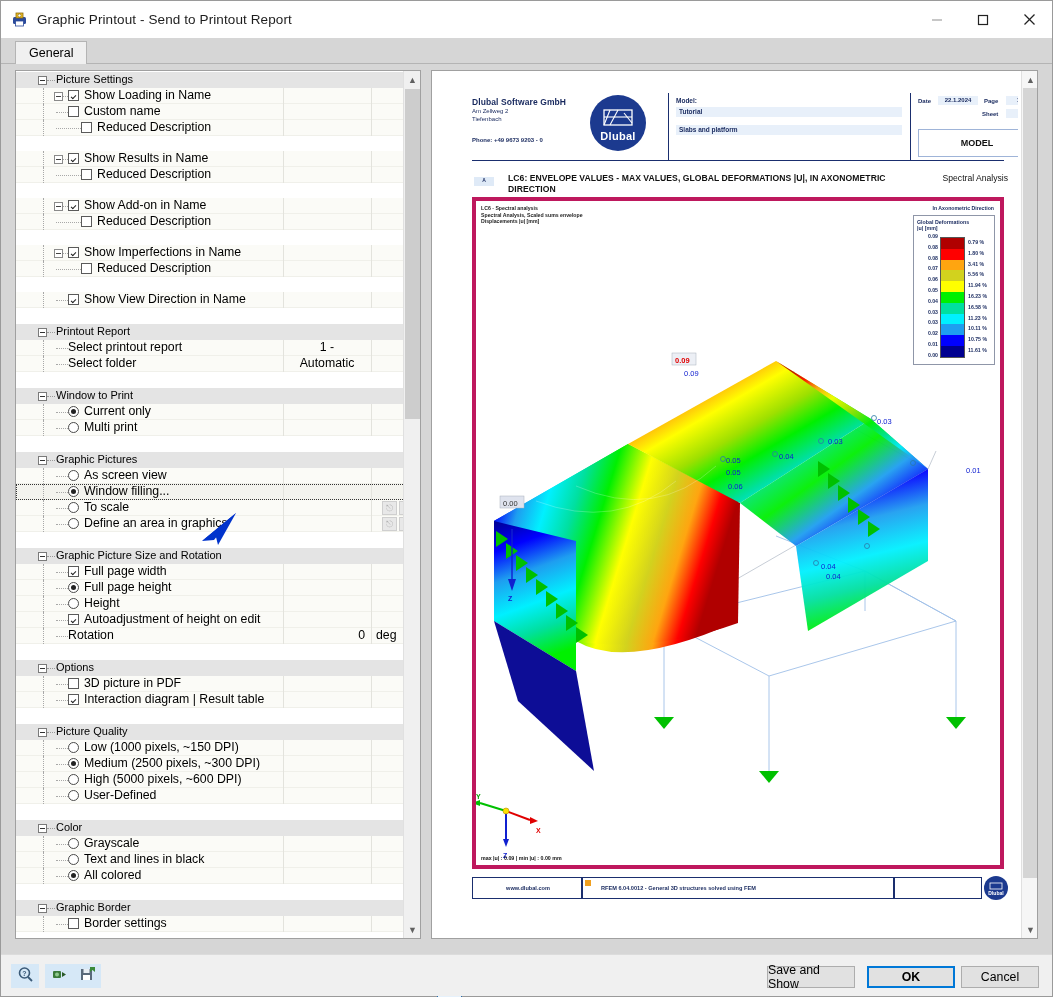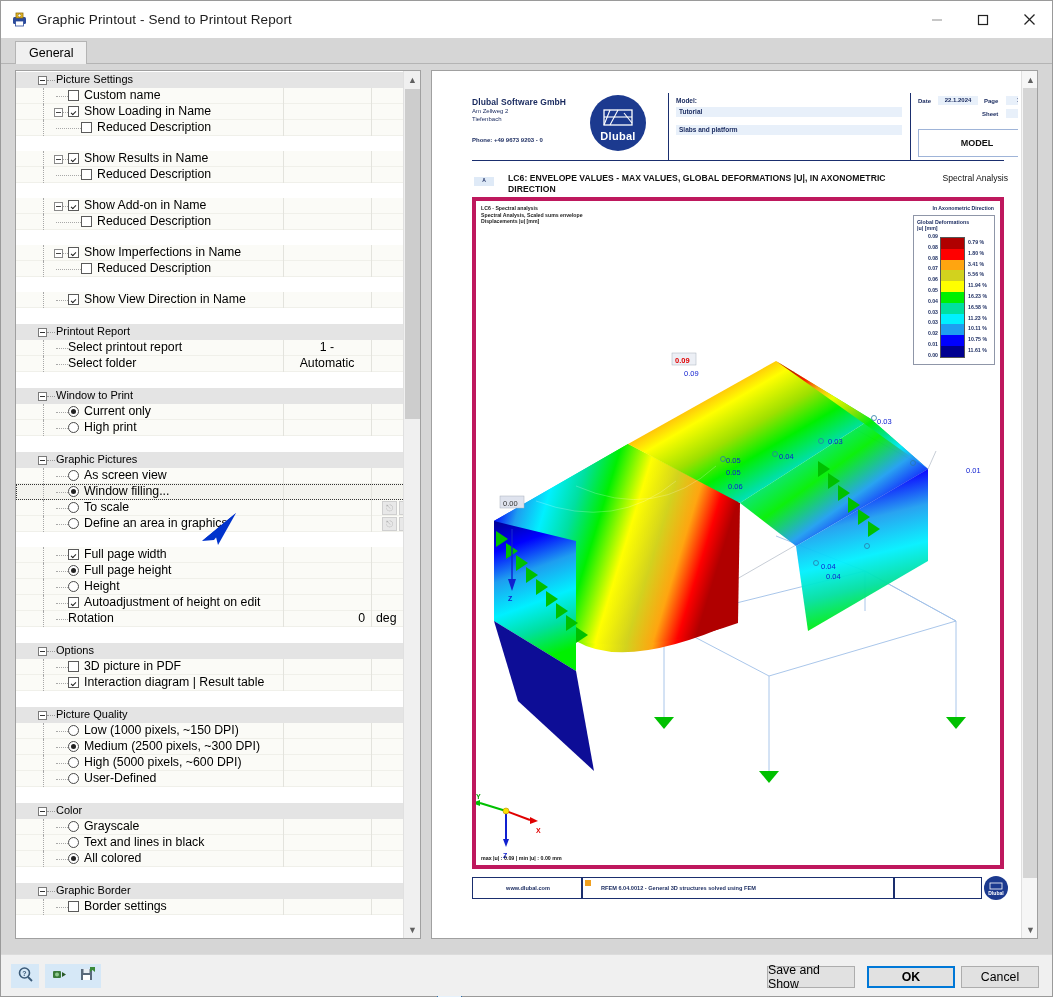--- a/index.html
+++ b/index.html
@@ -295,37 +295,37 @@
       <div class="tree-rows" id="tree-rows">
           <div class="grp">
             <span class="exp"></span>
             <span class="dots"></span>
             <span class="lbl">Picture Settings</span>
           </div>
           <div class="row">
             <span class="c2"></span>
             <span class="c3"></span>
             <span class="vtick"></span>
-            <span class="htick" style="left:40px;width:12px;"></span>
-            <span class="cb" style="left:52px;"></span>
-            <span class="rlbl" style="left:68px;">Custom name</span>
-          </div>
-          <div class="row">
-            <span class="c2"></span>
-            <span class="c3"></span>
-            <span class="vtick"></span>
             <span class="sub-exp"></span>
             <span class="htick" style="left:47px;width:5px;"></span>
             <span class="cb checked" style="left:52px;"></span>
             <span class="rlbl" style="left:68px;">Show Loading in Name</span>
           </div>
           <div class="row">
             <span class="c2"></span>
             <span class="c3"></span>
             <span class="vtick"></span>
+            <span class="htick" style="left:40px;width:12px;"></span>
+            <span class="cb" style="left:52px;"></span>
+            <span class="rlbl" style="left:68px;">Custom name</span>
+          </div>
+          <div class="row">
+            <span class="c2"></span>
+            <span class="c3"></span>
+            <span class="vtick"></span>
             <span class="htick" style="left:40px;width:25px;"></span>
             <span class="cb" style="left:65px;"></span>
             <span class="rlbl" style="left:81px;">Reduced Description</span>
           </div>
           <div class="row spacer"></div>
           <div class="row">
             <span class="c2"></span>
             <span class="c3"></span>
             <span class="vtick"></span>
             <span class="sub-exp"></span>
@@ -421,21 +421,21 @@
             <span class="htick" style="left:40px;width:12px;"></span>
             <span class="rb on" style="left:52px;"></span>
             <span class="rlbl" style="left:68px;">Current only</span>
           </div>
           <div class="row">
             <span class="c2"></span>
             <span class="c3"></span>
             <span class="vtick"></span>
             <span class="htick" style="left:40px;width:12px;"></span>
             <span class="rb" style="left:52px;"></span>
-            <span class="rlbl" style="left:68px;">High print</span>
+            <span class="rlbl" style="left:68px;">Multi print</span>
           </div>
           <div class="row spacer"></div>
           <div class="grp">
             <span class="exp"></span>
             <span class="dots"></span>
             <span class="lbl">Graphic Pictures</span>
           </div>
           <div class="row">
             <span class="c2"></span>
             <span class="c3"></span>
@@ -470,20 +470,25 @@
             <span class="vtick"></span>
             <span class="htick" style="left:40px;width:12px;"></span>
             <span class="rb" style="left:52px;"></span>
             <span class="rlbl" style="left:68px;">Define an area in graphics</span>
             <span class="minibtns">
               <span class="minibtn">⎋</span>
               <span class="minibtn">✖</span>
             </span>
           </div>
           <div class="row spacer"></div>
+          <div class="grp">
+            <span class="exp"></span>
+            <span class="dots"></span>
+            <span class="lbl">Graphic Picture Size and Rotation</span>
+          </div>
           <div class="row">
             <span class="c2"></span>
             <span class="c3"></span>
             <span class="vtick"></span>
             <span class="htick" style="left:40px;width:12px;"></span>
             <span class="cb checked" style="left:52px;"></span>
             <span class="rlbl" style="left:68px;">Full page width</span>
           </div>
           <div class="row">
             <span class="c2"></span>

